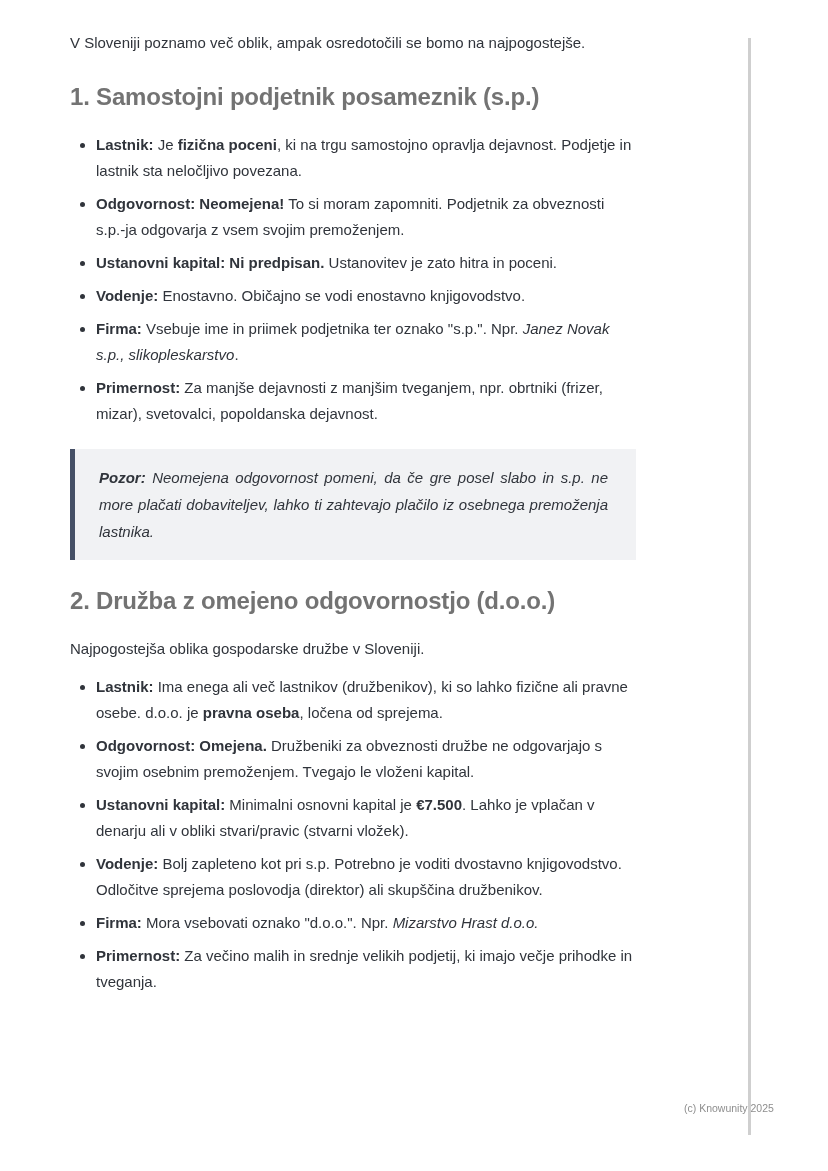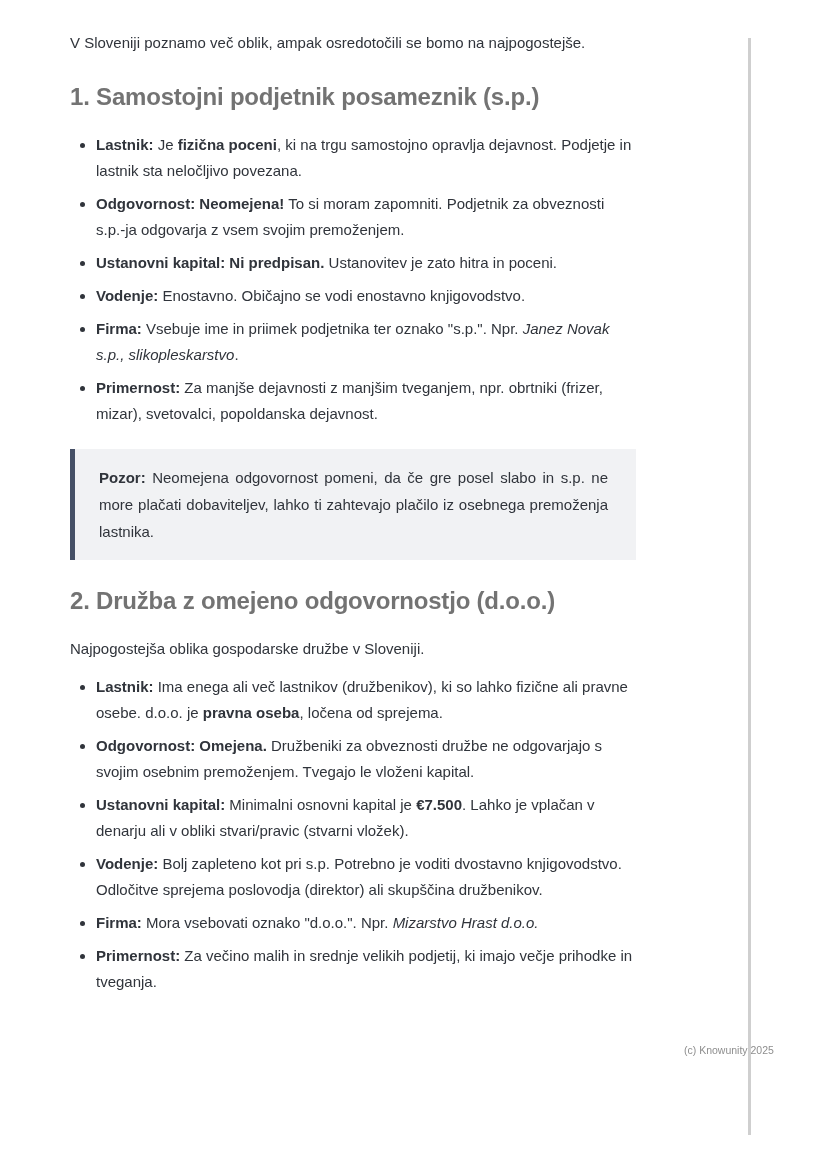--- a/index.html
+++ b/index.html
@@ -44,38 +44,39 @@
     line-height: 26px;
     margin: 0 0 7px 0;
   }
   .b { font-weight: 700; }
   .i { font-style: italic; }
   .callout {
     margin: 22px 0 0 0;
     background: #f1f2f4;
     border-left: 5px solid #465066;
     padding: 15px 28px 15px 24px;
+    font-style: italic;
   }
   .callout .para {
     text-align: justify;
     line-height: 27px;
   }
   .scrollbar-track {
     position: absolute;
     left: 748px;
     top: 38px;
     width: 3px;
     height: 1097px;
     background: #cfcfcf;
     z-index: 0;
   }
   .footer {
     position: absolute;
     left: 684px;
-    top: 1044px;
+    top: 1102px;
     font-size: 10.5px;
     color: #8e8e8e;
     z-index: 1;
     white-space: nowrap;
   }
 </style>
 </head>
 <body>
 
 <div class="content">

